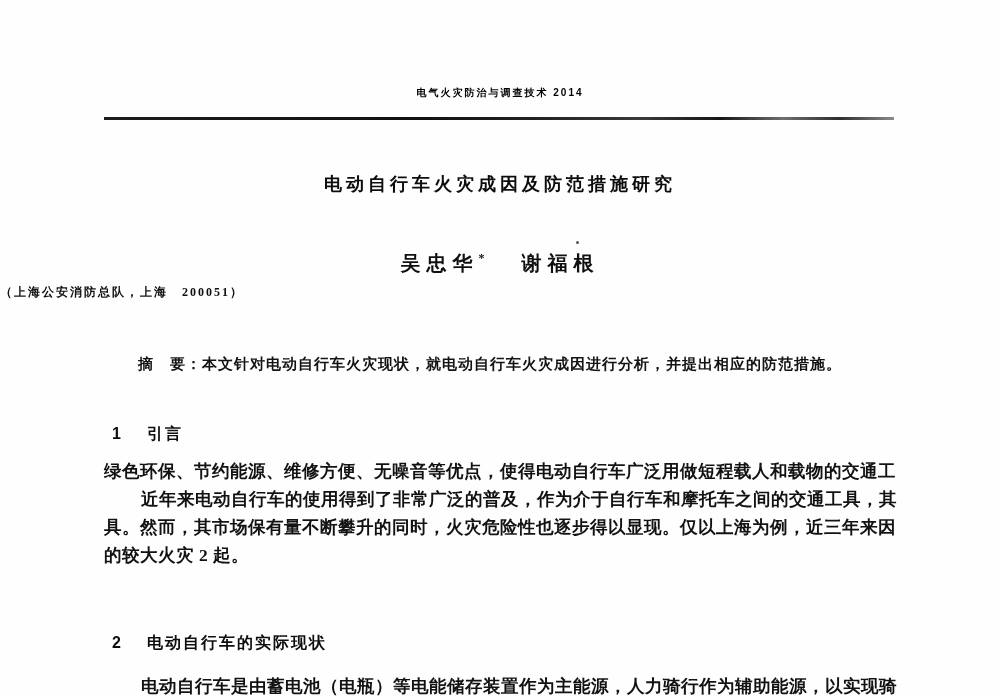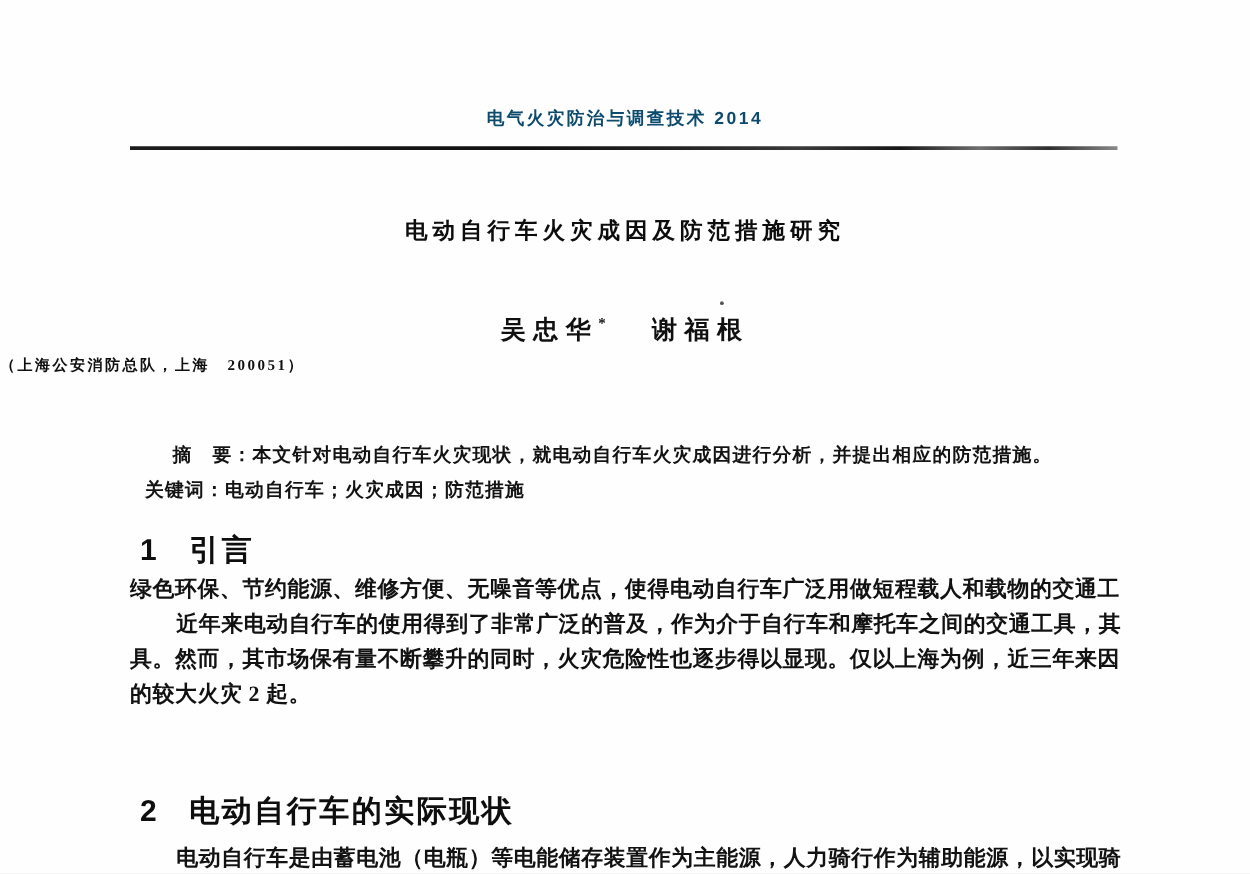--- a/index.html
+++ b/index.html
@@ -17,23 +17,23 @@
     font-family: "Liberation Serif", "DejaVu Serif", serif;
   }
   .journal-header {
     position: absolute;
     top: 86px;
     left: 0;
     width: 100%;
     text-align: center;
     font-family: "Liberation Sans", "DejaVu Sans", sans-serif;
     font-weight: 700;
-    font-size: 14px;
+    font-size: 10px;
     letter-spacing: 2px;
-    color: #0c4a6e;
+    color: #000000;
   }
   .header-rule {
     position: absolute;
     top: 117px;
     left: 104px;
     width: 790px;
     height: 3px;
     background: linear-gradient(to right,
       #1c1c1c 0%, #111 40%, #222 55%, #3a3a3a 68%,
       #161616 78%, #6f6f6f 86%, #2e2e2e 93%, #8a8a8a 100%);
@@ -95,21 +95,21 @@
     font-weight: 700;
     font-size: 15px;
     letter-spacing: 1px;
     color: #131313;
   }
   .section-heading {
     position: absolute;
     left: 112px;
     font-family: "Liberation Sans", "DejaVu Sans", sans-serif;
     font-weight: 700;
-    font-size: 24px;
+    font-size: 16px;
     color: #0e0e0e;
   }
   .section-heading .sec-num { margin-right: 26px; }
   .section-heading .sec-title { letter-spacing: 2px; }
   #heading-1 { top: 424px; }
   #heading-2 { top: 633px; }
   .body-block {
     position: absolute;
     left: 104px;
     width: 792px;
@@ -148,23 +148,20 @@
     <span class="author"><span>吴忠华</span><sup>*</sup></span>
     <span class="author"><span>谢福根</span><sup></sup></span>
   </div>
 
   <div class="affiliation-line">（上海公安消防总队，上海　200051）</div>
 
   <div class="abstract-line">
     <span>摘　要：</span><span>本文针对电动自行车火灾现状，就电动自行车火灾成因进行分析，并提出相应的防范措施。</span>
   </div>
 
-  <div class="keywords-line">
-    <span>关键词：</span><span>电动自行车；火灾成因；防范措施</span>
-  </div>
 
   <div class="section-heading" id="heading-1">
     <span class="sec-num">1</span><span class="sec-title">引言</span>
   </div>
 
   <div class="body-block" id="intro-paragraph">
     <div class="body-line">绿色环保、节约能源、维修方便、无噪音等优点，使得电动自行车广泛用做短程载人和载物的交通工</div>
     <div class="body-line indent">近年来电动自行车的使用得到了非常广泛的普及，作为介于自行车和摩托车之间的交通工具，其</div>
     <div class="body-line">具。然而，其市场保有量不断攀升的同时，火灾危险性也逐步得以显现。仅以上海为例，近三年来因</div>
     <div class="body-line">的较大火灾 2 起。</div>

